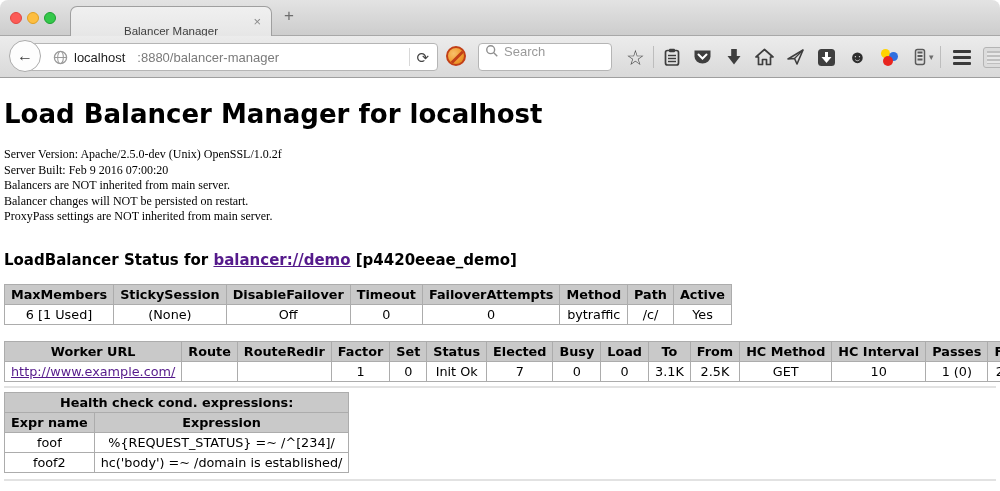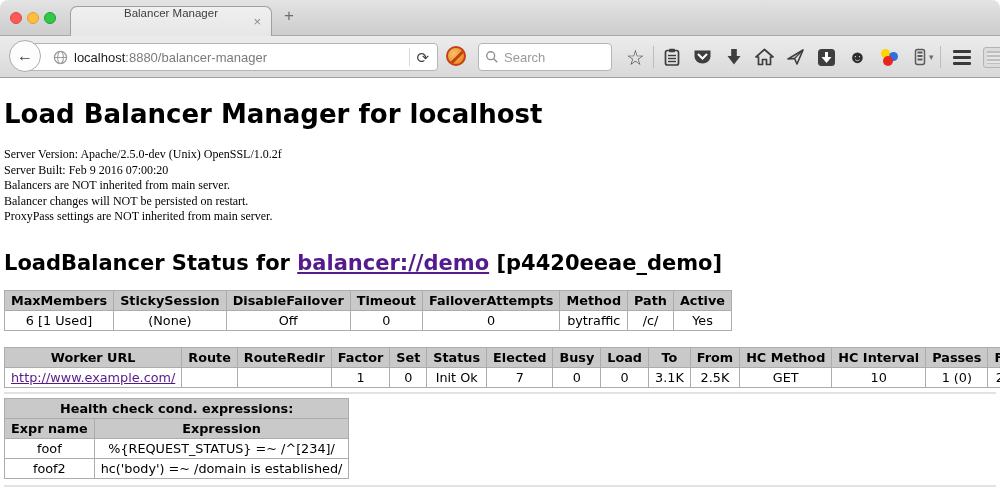--- a/index.html
+++ b/index.html
@@ -18,21 +18,21 @@
   }
   .traffic { position: absolute; top: 12px; width: 12px; height: 12px; border-radius: 50%; }
   .t-red   { left: 10px;  background: #fc5b57; border: 1px solid #e2463f; }
   .t-yellow{ left: 27px;  background: #fdbe41; border: 1px solid #dfa023; }
   .t-green { left: 44px;  background: #34c84a; border: 1px solid #1da032; }
   .tab {
     position: absolute; left: 70px; top: 6px; width: 202px; height: 31px;
     background: linear-gradient(#f0f0f0, #e6e6e6);
     border: 1px solid #9f9f9f; border-bottom: none;
     border-radius: 7px 7px 0 0;
-    display: flex; align-items: flex-start; justify-content: center;
+    display: flex; align-items: flex-end; justify-content: center;
   }
   .tab-title { font-size: 11.5px; color: #404040; }
   .tab-close { position: absolute; right: 10px; top: 7px; font-size: 13px; color: #8a8a8a; cursor: default; }
   .newtab { position: absolute; left: 284px; top: 6px; font-size: 17px; color: #6d6d6d; }
 
   
   .toolbar {
     position: relative; height: 42px;
     background: linear-gradient(#ececec, #d9d9d9);
     border-bottom: 1px solid #9f9f9f;
@@ -43,38 +43,38 @@
     display: flex; align-items: center; justify-content: center;
     font-size: 16px; font-weight: bold; color: #3d3d3d; z-index: 2;
   }
   .urlbar {
     position: absolute; left: 26px; top: 7px; width: 412px; height: 28px;
     background: #fff; border: 1px solid #b5b5b5; border-radius: 4px;
     display: flex; align-items: center; padding-left: 24px;
   }
   .globe { margin: 0 6px 0 2px; flex: 0 0 auto; }
   .url-host { font-size: 13px; color: #1c1c1c; }
-  .url-rest { font-size: 13px; color: #7b7b7b; }
+  .url-rest { font-size: 13px; color: #7b7b7b; padding-left: 12px; }
   .url-spacer { flex: 1; }
   .url-divider { width: 1px; height: 18px; background: #d8d8d8; margin-right: 6px; }
   .reload { font-size: 15px; color: #444; margin-right: 8px; line-height: 1; }
   .blocked {
     position: absolute; left: 446px; top: 10px; width: 20px; height: 20px;
     border-radius: 50%;
     background: radial-gradient(circle at 35% 35%, #f8c06a, #ef9a2e 60%, #d97c17);
     border: 2px solid #c23f17; overflow: hidden;
   }
   .blocked::after {
     content: ""; position: absolute; left: -3px; top: 7px; width: 26px; height: 3px;
     background: #c23f17; transform: rotate(-45deg);
   }
   .searchbar {
     position: absolute; left: 478px; top: 7px; width: 134px; height: 28px;
     background: #fff; border: 1px solid #b5b5b5; border-radius: 4px;
-    display: flex; align-items: center; padding: 0 6px;
+    display: flex; align-items: flex-start; padding: 0 6px;
   }
   .searchbar input {
     border: none; outline: none; width: 100%; font-size: 13px; color: #333;
     font-family: "Liberation Sans", sans-serif; background: transparent;
   }
   .searchbar input::placeholder { color: #9a9a9a; }
   .tb-icons { position: absolute; left: 620px; top: 0; height: 42px; display: flex; align-items: center; }
   .tb-btn { width: 31px; display: flex; align-items: center; justify-content: center; height: 42px; }
   .tb-sep { width: 1px; height: 22px; background: #bdbdbd; margin: 0 2px; }
   .glyph-star { font-size: 21px; color: #4c4c4c; line-height: 1; }
@@ -96,21 +96,21 @@
     background: repeating-linear-gradient(#bfbfbf 0 2px, #e7e7e7 2px 4px);
   }
 
   
   .content {
     height: 413px; background: #fff; padding: 0 4px; overflow: hidden;
     font-family: "DejaVu Sans", sans-serif; color: #000;
   }
   h1.page-title { font-size: 26px; font-weight: bold; margin: 21px 0 18px; }
   .info-line { font-size: 12px; line-height: 15.6px; font-family: Liberation Serif, serif; }
-  h3.lb-heading { font-size: 21px; font-weight: bold; margin: 26px 0 15px; }
+  h3.lb-heading { font-size: 15px; font-weight: bold; margin: 26px 0 15px; }
   a { color: #551a8b; text-decoration: underline; }
   table { border-collapse: collapse; font-family: "DejaVu Sans", sans-serif; }
   th, td {
     border: 1px solid #acacac; font-size: 12.8px; line-height: 15px;
     padding: 2px 6px; text-align: center; white-space: nowrap;
   }
   th { background: #c9c9c9; font-weight: bold; }
   td.left, th.left { text-align: center; }
   .worker-table { margin-top: 16px; }
   hr.rule {

